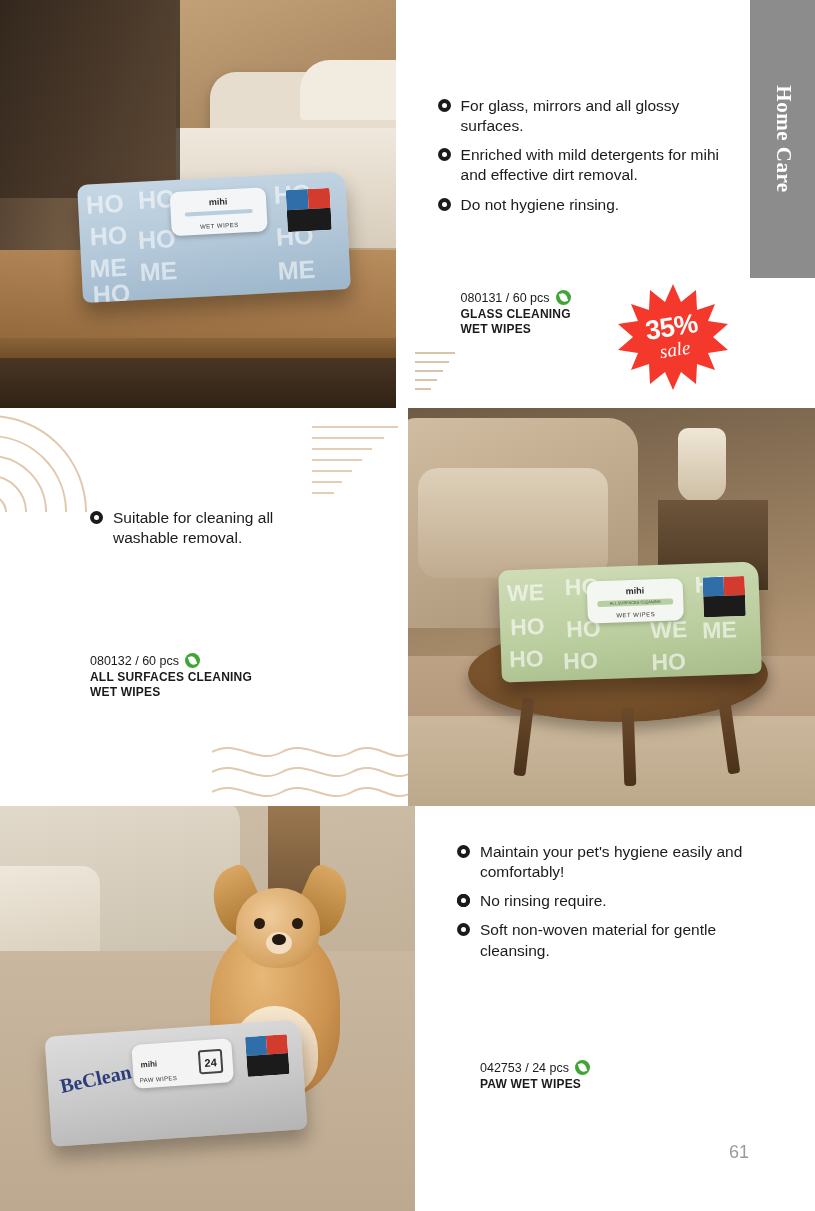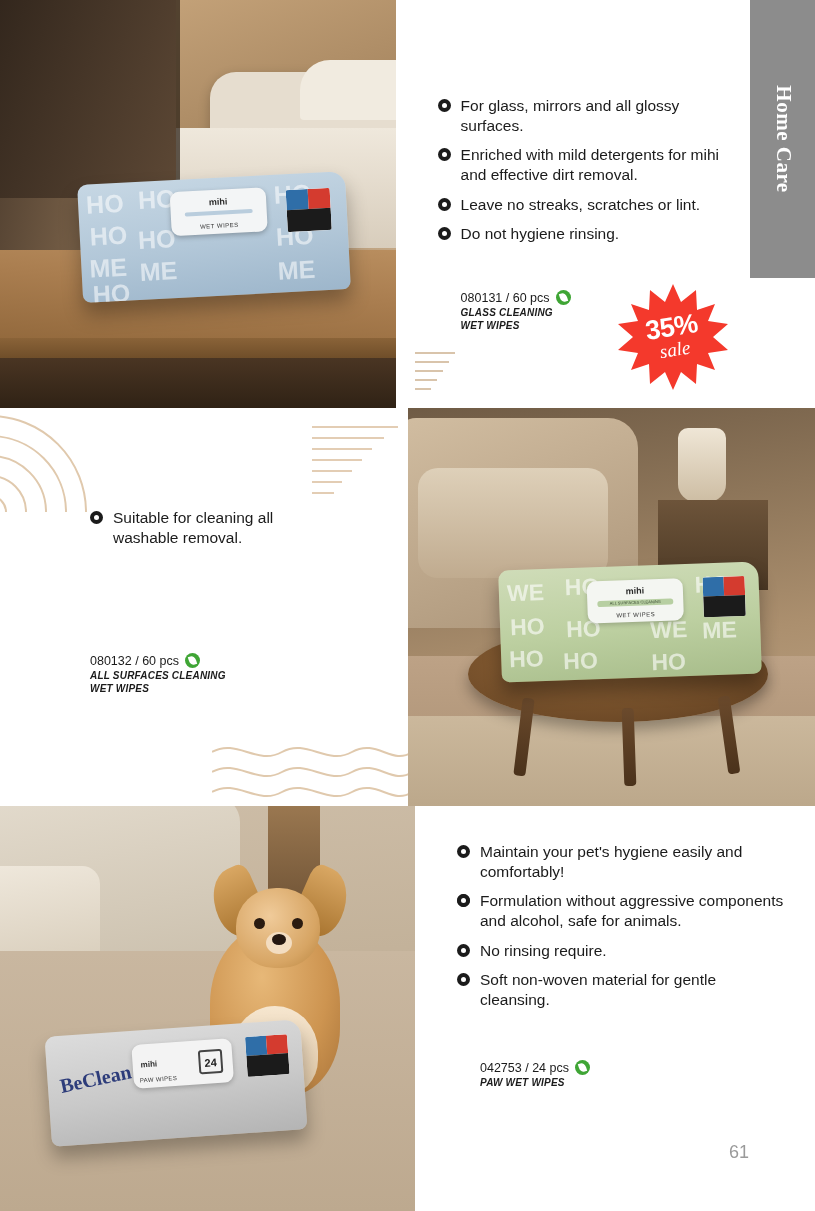--- a/index.html
+++ b/index.html
@@ -106,26 +106,25 @@
     position: absolute;
     left: 4px;
     top: 3px;
     width: 7px;
     height: 9px;
     border-radius: 0 60% 0 60%;
     background: #ffffff;
     transform: rotate(-18deg);
   }
   .prod-name {
-    font-size: 10px;
+    font-size: 12px;
     font-weight: bold;
     line-height: 1.25;
     color: #1b1b1b;
     letter-spacing: 0.2px;
-    font-style: italic;
   }
 
   
   .sale-burst {
     position: absolute;
     width: 110px;
     height: 110px;
   }
   .sale-burst svg { display: block; width: 110px; height: 110px; }
   .sale-text {
@@ -433,21 +432,20 @@
           <div class="s2"></div>
           <div class="s3"></div>
         </div>
       </div>
     </div>
 
     <div class="textcol" style="width:440px;height:408px;">
       <ul class="bullets" style="position:absolute;left:42px;top:96px;width:300px;">
         <li><span class="bullet-icon"></span><span>For glass, mirrors and all glossy surfaces.</span></li>
         <li><span class="bullet-icon"></span><span>Enriched with mild detergents for mihi and effective dirt removal.</span></li>
-        <li><span class="bullet-icon"></span><span>Leave no streaks, scratches or lint.</span></li>
         <li><span class="bullet-icon"></span><span>Do not hygiene rinsing.</span></li>
       </ul>
 
       <div style="position:absolute;left:65px;top:290px;">
         <div class="code-line">
           <span>080131 / 60 pcs</span>
           <span class="eco-badge"></span>
         </div>
         <div class="prod-name">
           <div>GLASS CLEANING</div>
@@ -597,21 +595,21 @@
           <div class="s2"></div>
           <div class="s3"></div>
         </div>
       </div>
     </div>
 
     <div class="textcol" style="width:400px;height:405px;">
       <ul class="bullets" style="position:absolute;left:42px;top:36px;width:330px;">
         <li><span class="bullet-icon"></span><span>Maintain your pet's hygiene easily and comfortably!</span></li>
         <li><span class="bullet-icon"></span></li>
-        <li><span class="bullet-icon"></span><span>Formulation without aggressive components and alcohol, safe for animals.</span></li>
+        <li><span class="bullet-icon"></span></li>
         <li><span class="bullet-icon"></span><span>No rinsing require.</span></li>
         <li><span class="bullet-icon"></span><span>Soft non-woven material for gentle cleansing.</span></li>
       </ul>
 
       <div style="position:absolute;left:65px;top:254px;">
         <div class="code-line">
           <span>042753 / 24 pcs</span>
           <span class="eco-badge"></span>
         </div>
         <div class="prod-name">

